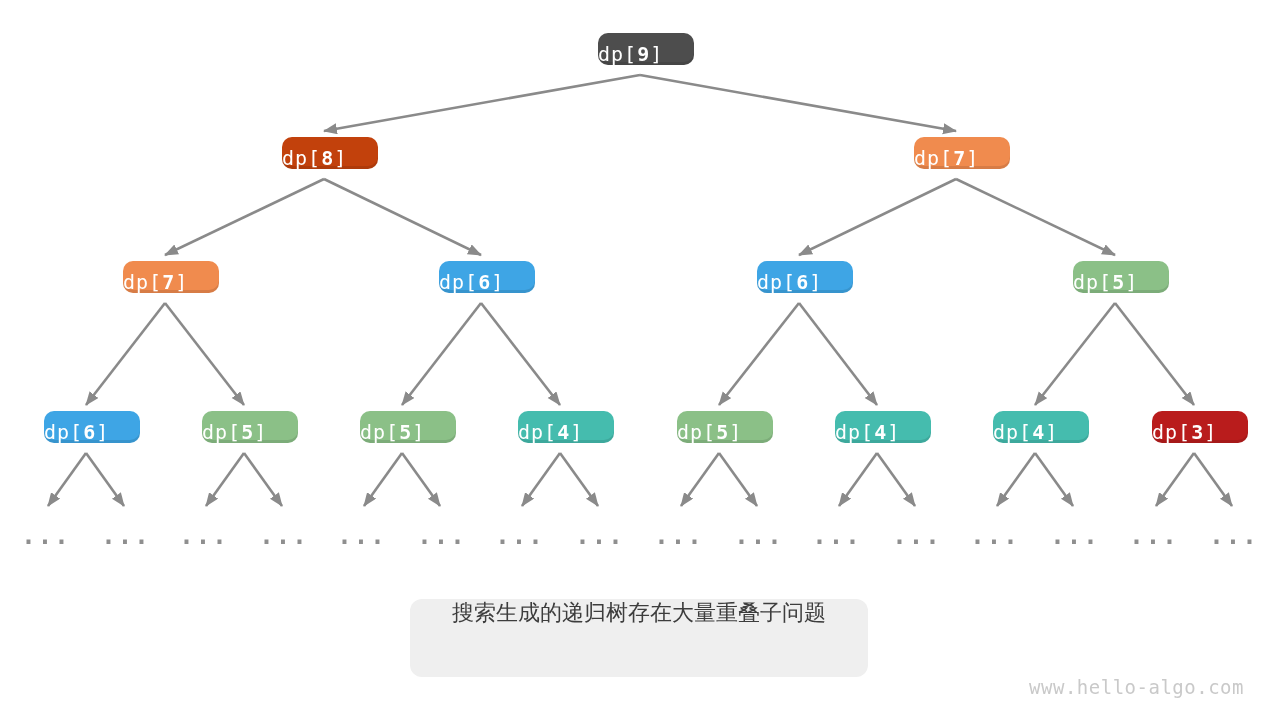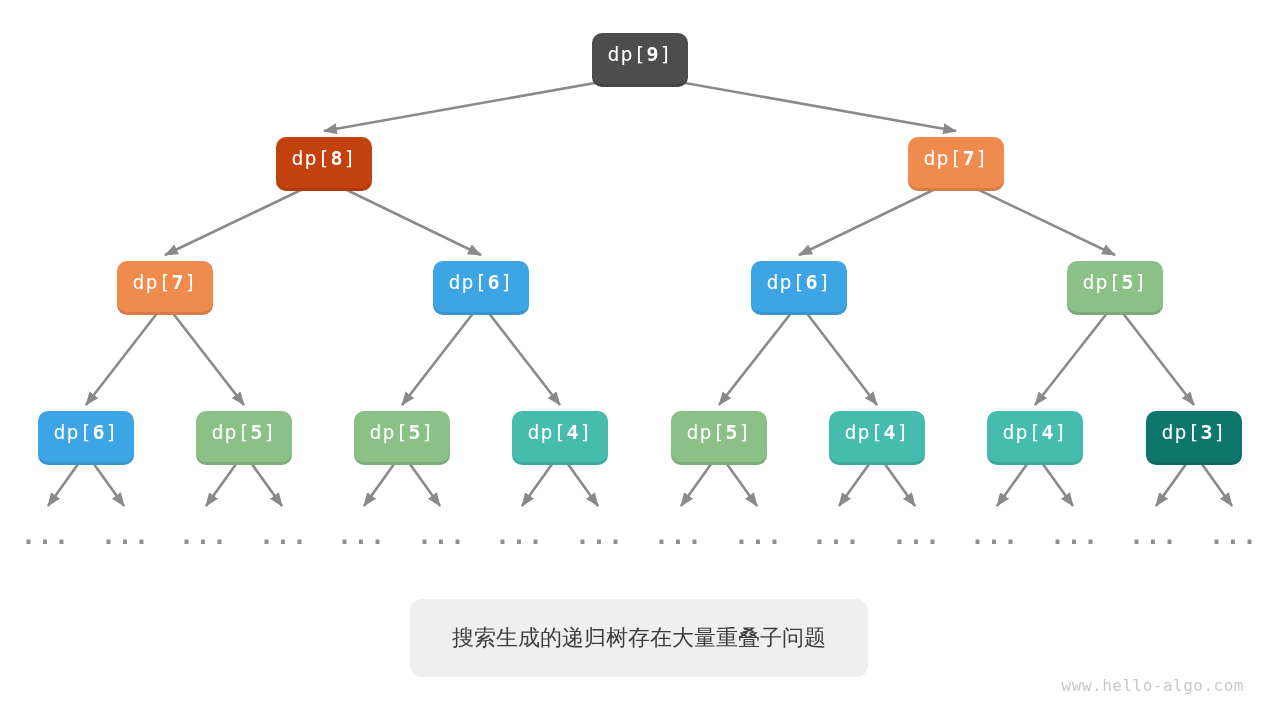--- a/index.html
+++ b/index.html
@@ -12,30 +12,30 @@
     font-family: "DejaVu Sans", "Liberation Sans", sans-serif;
   }
   #edge-layer {
     position: absolute;
     left: 0; top: 0;
     width: 1280px; height: 720px;
   }
   .node {
     position: absolute;
     width: 96px;
-    height: 54px;
+    height: 32px;
     border-radius: 10px;
     color: #ffffff;
     font-family: "DejaVu Sans Mono", "Liberation Mono", monospace;
     font-size: 20px;
     font-weight: 500;
     line-height: 42px;
-    text-align: center;
     letter-spacing: 1px;
     box-shadow: inset 0 -3px 0 rgba(0,0,0,0.10);
+    margin-left: 6px;
   }
   .node b { font-weight: 800; }
   .ellipsis {
     position: absolute;
     width: 60px;
     text-align: center;
     font-family: "DejaVu Sans Mono", "Liberation Mono", monospace;
     font-size: 24px;
     font-weight: 700;
     letter-spacing: 2px;
@@ -47,21 +47,21 @@
     left: 410px;
     top: 599px;
     width: 458px;
     height: 78px;
     background: #efefef;
     border-radius: 12px;
     color: #3d3d3d;
     font-size: 22px;
     text-align: center;
     display: flex;
-    flex-direction: column;
+    flex-direction: row;
     justify-content: center;
     gap: 10px;
     line-height: 28px;
   }
   .formula {
     font-family: "DejaVu Sans Mono", "Liberation Mono", monospace;
     font-size: 21px;
     margin-left: 6px;
   }
   .formula sup {
@@ -69,21 +69,21 @@
     font-weight: 800;
     position: relative;
     top: -2px;
   }
   .watermark {
     position: absolute;
     right: 36px;
     top: 676px;
     color: #c9c9c9;
     font-family: "DejaVu Sans Mono", "Liberation Mono", monospace;
-    font-size: 16px;
+    font-size: 19px;
     letter-spacing: 0.5px;
   }
 </style>
 </head>
 <body>
 
 <div class="canvas">
   <svg id="edge-layer" xmlns="http://www.w3.org/2000/svg" viewBox="0 0 1280 720">
       <defs>
         <marker id="arrow" markerUnits="userSpaceOnUse" markerWidth="15" markerHeight="12" refX="13" refY="5.5" orient="auto">
@@ -129,21 +129,21 @@
       <div class="node" style="left: 433px; top: 261px; background: rgb(62, 165, 229);">dp[<b>6</b>]</div>
       <div class="node" style="left: 751px; top: 261px; background: rgb(62, 165, 229);">dp[<b>6</b>]</div>
       <div class="node" style="left: 1067px; top: 261px; background: rgb(139, 192, 135);">dp[<b>5</b>]</div>
       <div class="node" style="left: 38px; top: 411px; background: rgb(62, 165, 229);">dp[<b>6</b>]</div>
       <div class="node" style="left: 196px; top: 411px; background: rgb(139, 192, 135);">dp[<b>5</b>]</div>
       <div class="node" style="left: 354px; top: 411px; background: rgb(139, 192, 135);">dp[<b>5</b>]</div>
       <div class="node" style="left: 512px; top: 411px; background: rgb(69, 188, 174);">dp[<b>4</b>]</div>
       <div class="node" style="left: 671px; top: 411px; background: rgb(139, 192, 135);">dp[<b>5</b>]</div>
       <div class="node" style="left: 829px; top: 411px; background: rgb(69, 188, 174);">dp[<b>4</b>]</div>
       <div class="node" style="left: 987px; top: 411px; background: rgb(69, 188, 174);">dp[<b>4</b>]</div>
-      <div class="node" style="left: 1146px; top: 411px; background: #0f766e;">dp[<b>3</b>]</div>
+      <div class="node" style="left: 1146px; top: 411px; background: #b91c1c;">dp[<b>3</b>]</div>
     </div>
   <div id="ellipsis-layer">
       <div class="ellipsis" style="left: 16px; top: 524px;">...</div>
       <div class="ellipsis" style="left: 96px; top: 524px;">...</div>
       <div class="ellipsis" style="left: 174px; top: 524px;">...</div>
       <div class="ellipsis" style="left: 254px; top: 524px;">...</div>
       <div class="ellipsis" style="left: 332px; top: 524px;">...</div>
       <div class="ellipsis" style="left: 412px; top: 524px;">...</div>
       <div class="ellipsis" style="left: 490px; top: 524px;">...</div>
       <div class="ellipsis" style="left: 570px; top: 524px;">...</div>

